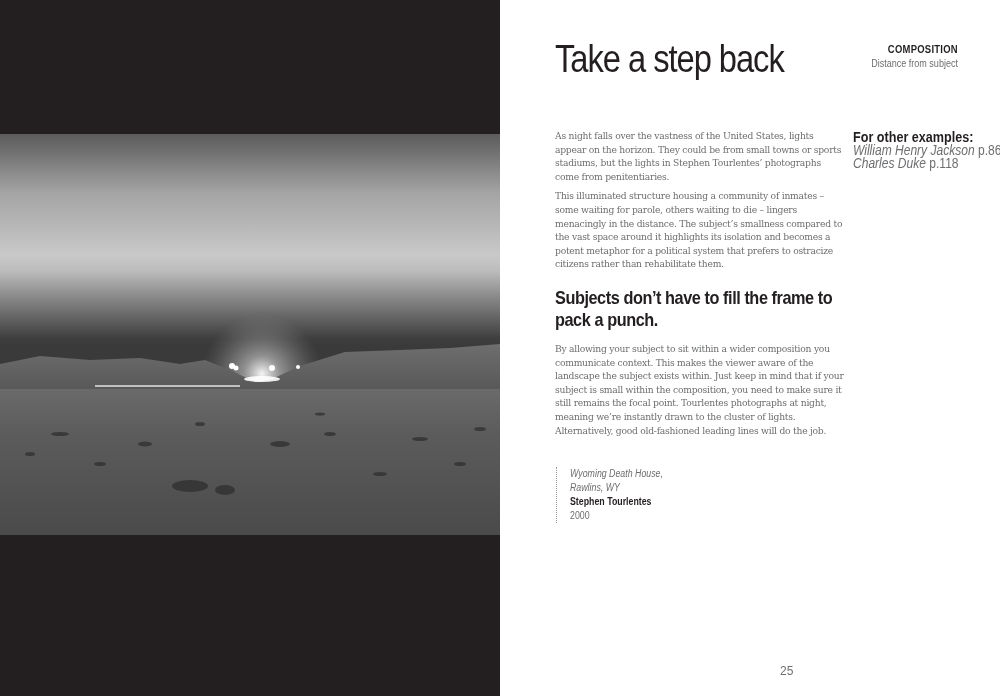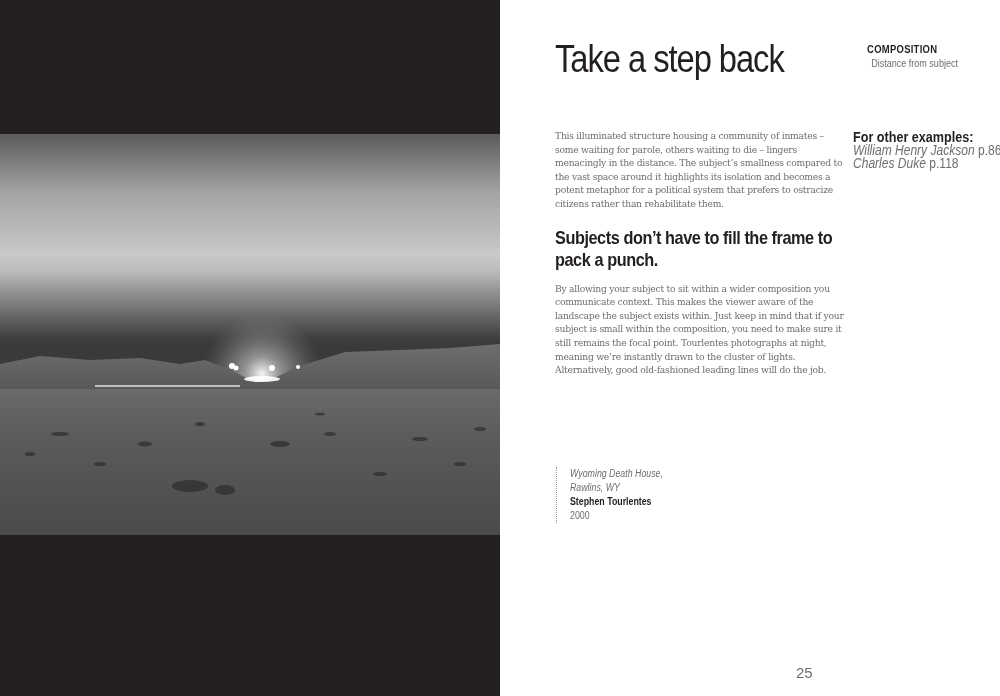--- a/index.html
+++ b/index.html
@@ -25,21 +25,21 @@
     background: #ffffff;
   }
   .title {
     position: absolute; left: 555px; top: 38px;
     font-family: "Liberation Sans", sans-serif;
     font-size: 38px; color: #231f20; letter-spacing: -1.2px;
     transform: scaleX(0.86); transform-origin: left top;
     white-space: nowrap;
   }
   .section-label {
-    position: absolute; right: 42px; top: 42px; text-align: left;
+    position: absolute; right: 42px; top: 42px; text-align: right;
     font-size: 10.5px; line-height: 14px;
   }
   .section-label .cat { font-weight: bold; color: #231f20; letter-spacing: 0.3px; transform: scaleX(0.9); transform-origin: right; display:block; }
   .section-label .sub { color: #6d6e70; transform: scaleX(0.86); transform-origin: right; display:block; }
   .body-col {
     position: absolute; left: 555px; top: 129px; width: 290px;
     font-family: "DejaVu Serif", serif; font-size: 9.2px; line-height: 13.6px;
     color: #6d6e70; letter-spacing: -0.25px;
   }
   .body-col p { margin: 0 0 6px 0; }
@@ -59,22 +59,22 @@
   .caption .name { color: #231f20; font-weight: bold; transform: scaleX(0.88); transform-origin: left; display:block; }
   .caption .year { transform: scaleX(0.88); transform-origin: left; display:block; }
   .examples {
     position: absolute; left: 853px; top: 131px;
     font-size: 14px; line-height: 13px; color: #6d6e70;
   }
   .examples .head { color: #231f20; font-weight: bold; transform: scaleX(0.9); transform-origin: left; display:block; }
   .examples .row { display:block; transform: scaleX(0.86); transform-origin: left; white-space: nowrap; }
   .examples .row .who { font-style: italic; }
   .page-num {
-    position: absolute; left: 796px; top: 664px;
-    font-size: 15px; color: #6d6e70;
+    position: absolute; left: 780px; top: 664px;
+    font-size: 12px; color: #6d6e70;
   }
 </style>
 </head>
 <body>
 
 <div class="left-page">
   <div class="photo" title="Night desert landscape with snow-covered ground, hills, and a cluster of bright lights on the horizon">
     <svg width="500" height="401" viewBox="0 0 500 401">
       <defs>
         <radialGradient id="glow" cx="262" cy="240" r="60" gradientUnits="userSpaceOnUse">
@@ -134,20 +134,21 @@
 <div class="right-page"></div>
 
 <h1 class="title" style="margin:0;font-weight:normal;">Take a step back</h1>
 
 <div class="section-label">
   <span class="cat">COMPOSITION</span>
   <span class="sub">Distance from subject</span>
 </div>
 
 <div class="body-col">
+  <p>As night falls over the vastness of the United States, lights appear on the horizon. They could be from small towns or sports stadiums, but the lights in Stephen Tourlentes’ photographs come from penitentiaries.</p>
   <p>This illuminated structure housing a community of inmates – some waiting for parole, others waiting to die – lingers menacingly in the distance. The subject’s smallness compared to the vast space around it highlights its isolation and becomes a potent metaphor for a political system that prefers to ostracize citizens rather than rehabilitate them.</p>
   <div class="subhead">Subjects don’t have to fill the frame to pack a punch.</div>
   <p>By allowing your subject to sit within a wider composition you communicate context. This makes the viewer aware of the landscape the subject exists within. Just keep in mind that if your subject is small within the composition, you need to make sure it still remains the focal point. Tourlentes photographs at night, meaning we’re instantly drawn to the cluster of lights. Alternatively, good old-fashioned leading lines will do the job.</p>
 </div>
 
 <div class="caption">
   <span class="it">Wyoming Death House,</span>
   <span class="it">Rawlins, WY</span>
   <span class="name">Stephen Tourlentes</span>
   <span class="year">2000</span>

